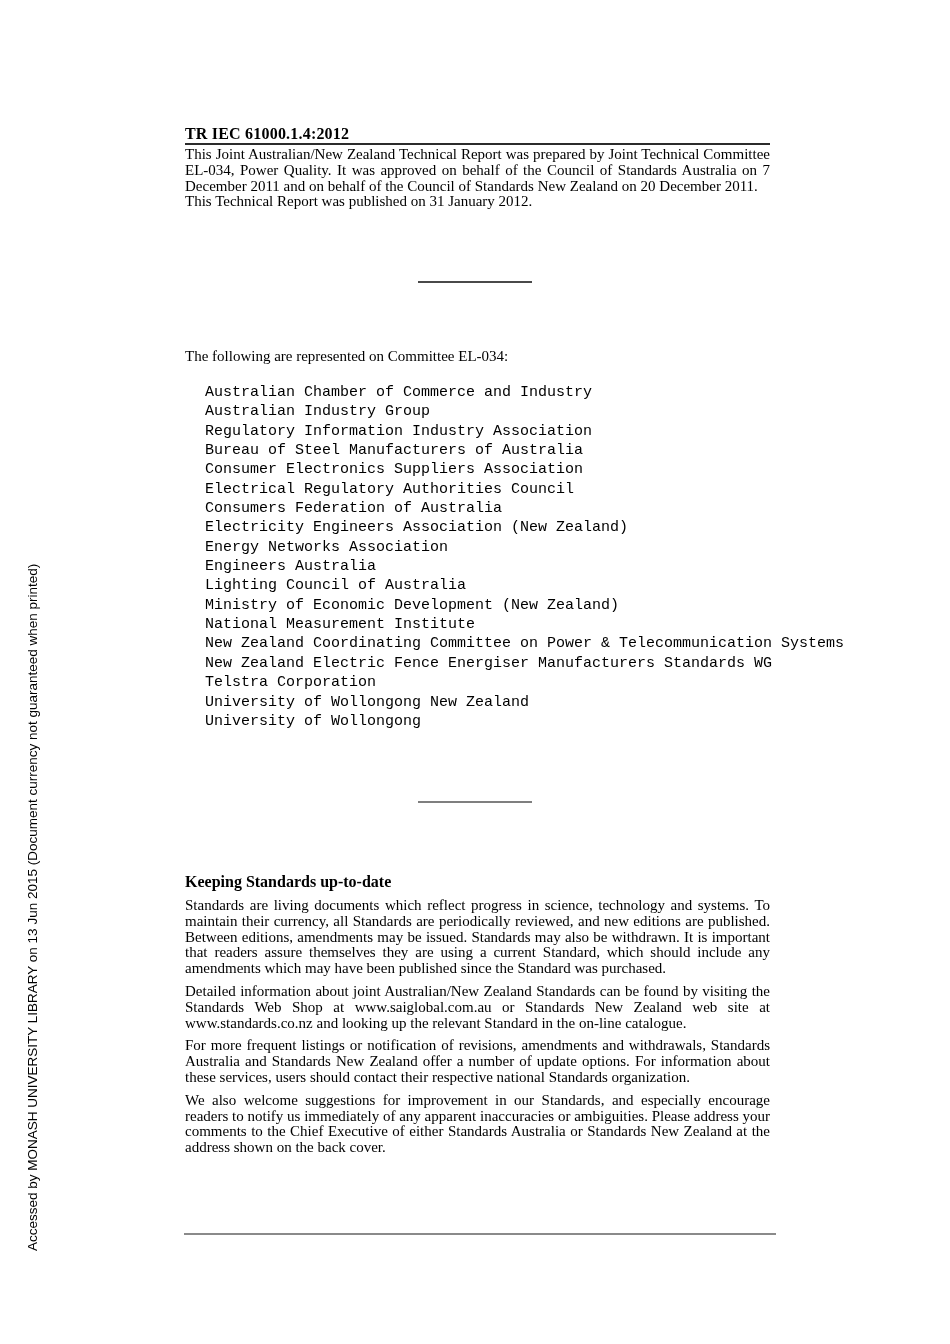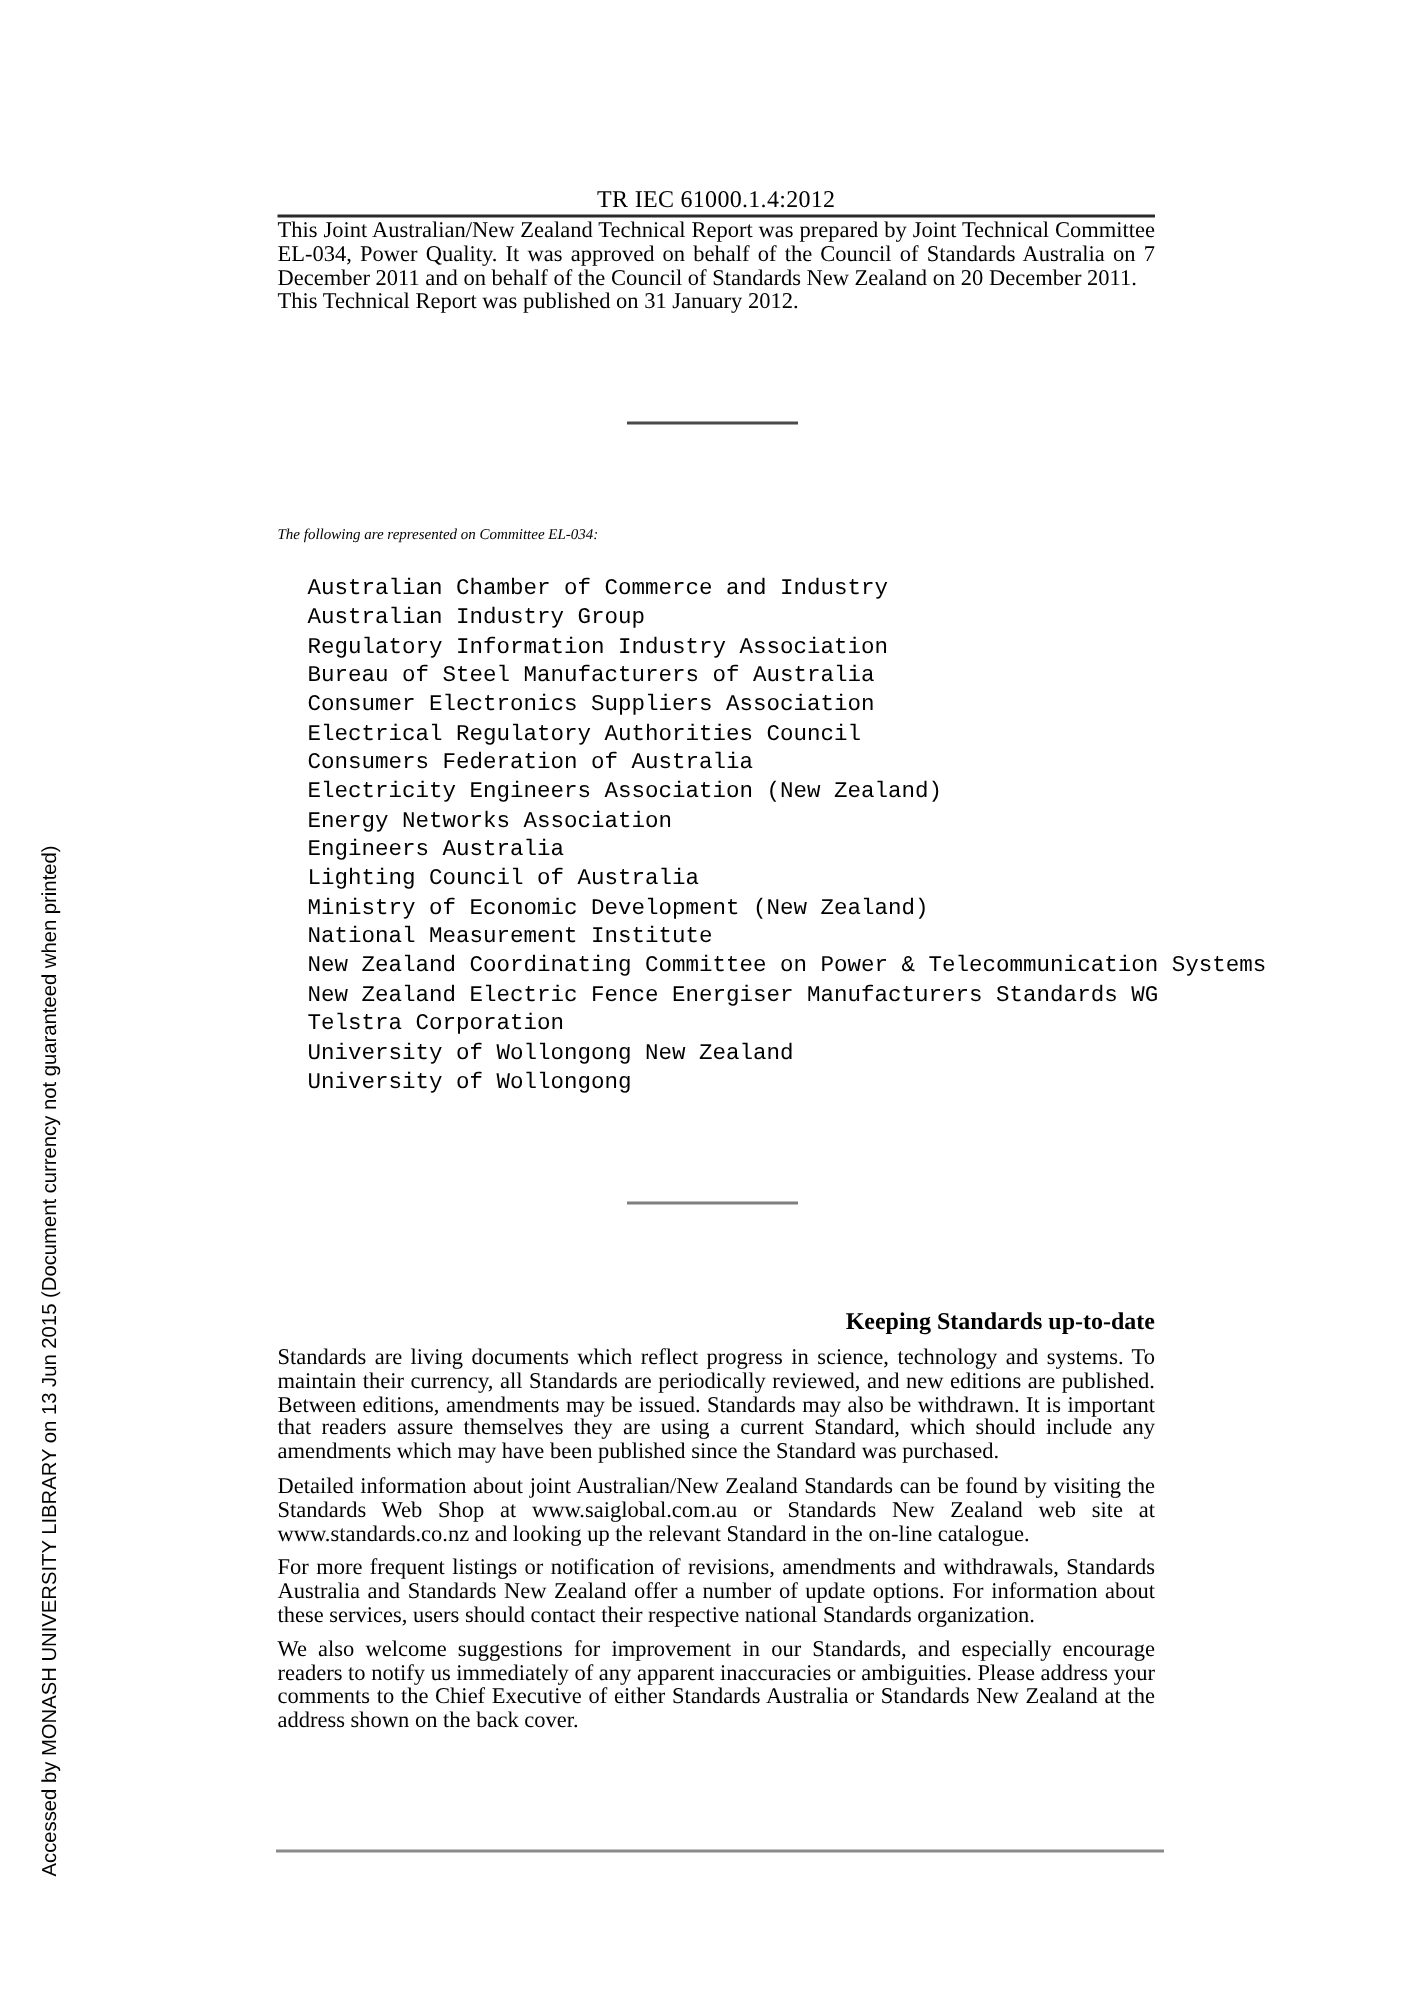--- a/index.html
+++ b/index.html
@@ -29,24 +29,23 @@
 
   
   .title-block {
     position: absolute;
     left: 185px; top: 124px;
     width: 585px;
     border-bottom: 2px solid #2b2b2b;
   }
   .doc-id {
     font-size: 16px;
-    font-weight: normal;
+    font-weight: bold;
     line-height: 19px;
     letter-spacing: 0.2px;
-    text-align: center;
   }
 
   .intro {
     position: absolute;
     left: 185px; top: 147px;
     width: 585px;
   }
   .para {
     font-size: 15px;
     line-height: 15.8px;
@@ -59,42 +58,41 @@
     width: 114px;
     height: 2px;
   }
   .d1 { top: 281px; background: #4a4a4a; }
   .d2 { top: 801px; background: #7f7f7f; }
 
   .leadin {
     position: absolute;
     left: 185px; top: 349px;
     width: 585px;
-    font-size: 10px;
+    font-size: 15px;
     line-height: 15.8px;
-    font-style: italic;
   }
 
   .committee {
     position: absolute;
     left: 205px; top: 383px;
     width: 565px;
     font-family: Liberation Mono, monospace;
   }
   .member {
     font-size: 15px;
     line-height: 19.35px;
     white-space: nowrap;
   }
 
   .keeping-heading {
     position: absolute;
     left: 185px; top: 872px;
     width: 585px;
-    text-align: right;
+    text-align: left;
     font-size: 16px;
     font-weight: bold;
     line-height: 19px;
   }
 
   .keeping {
     position: absolute;
     left: 185px; top: 898px;
     width: 585px;
   }

